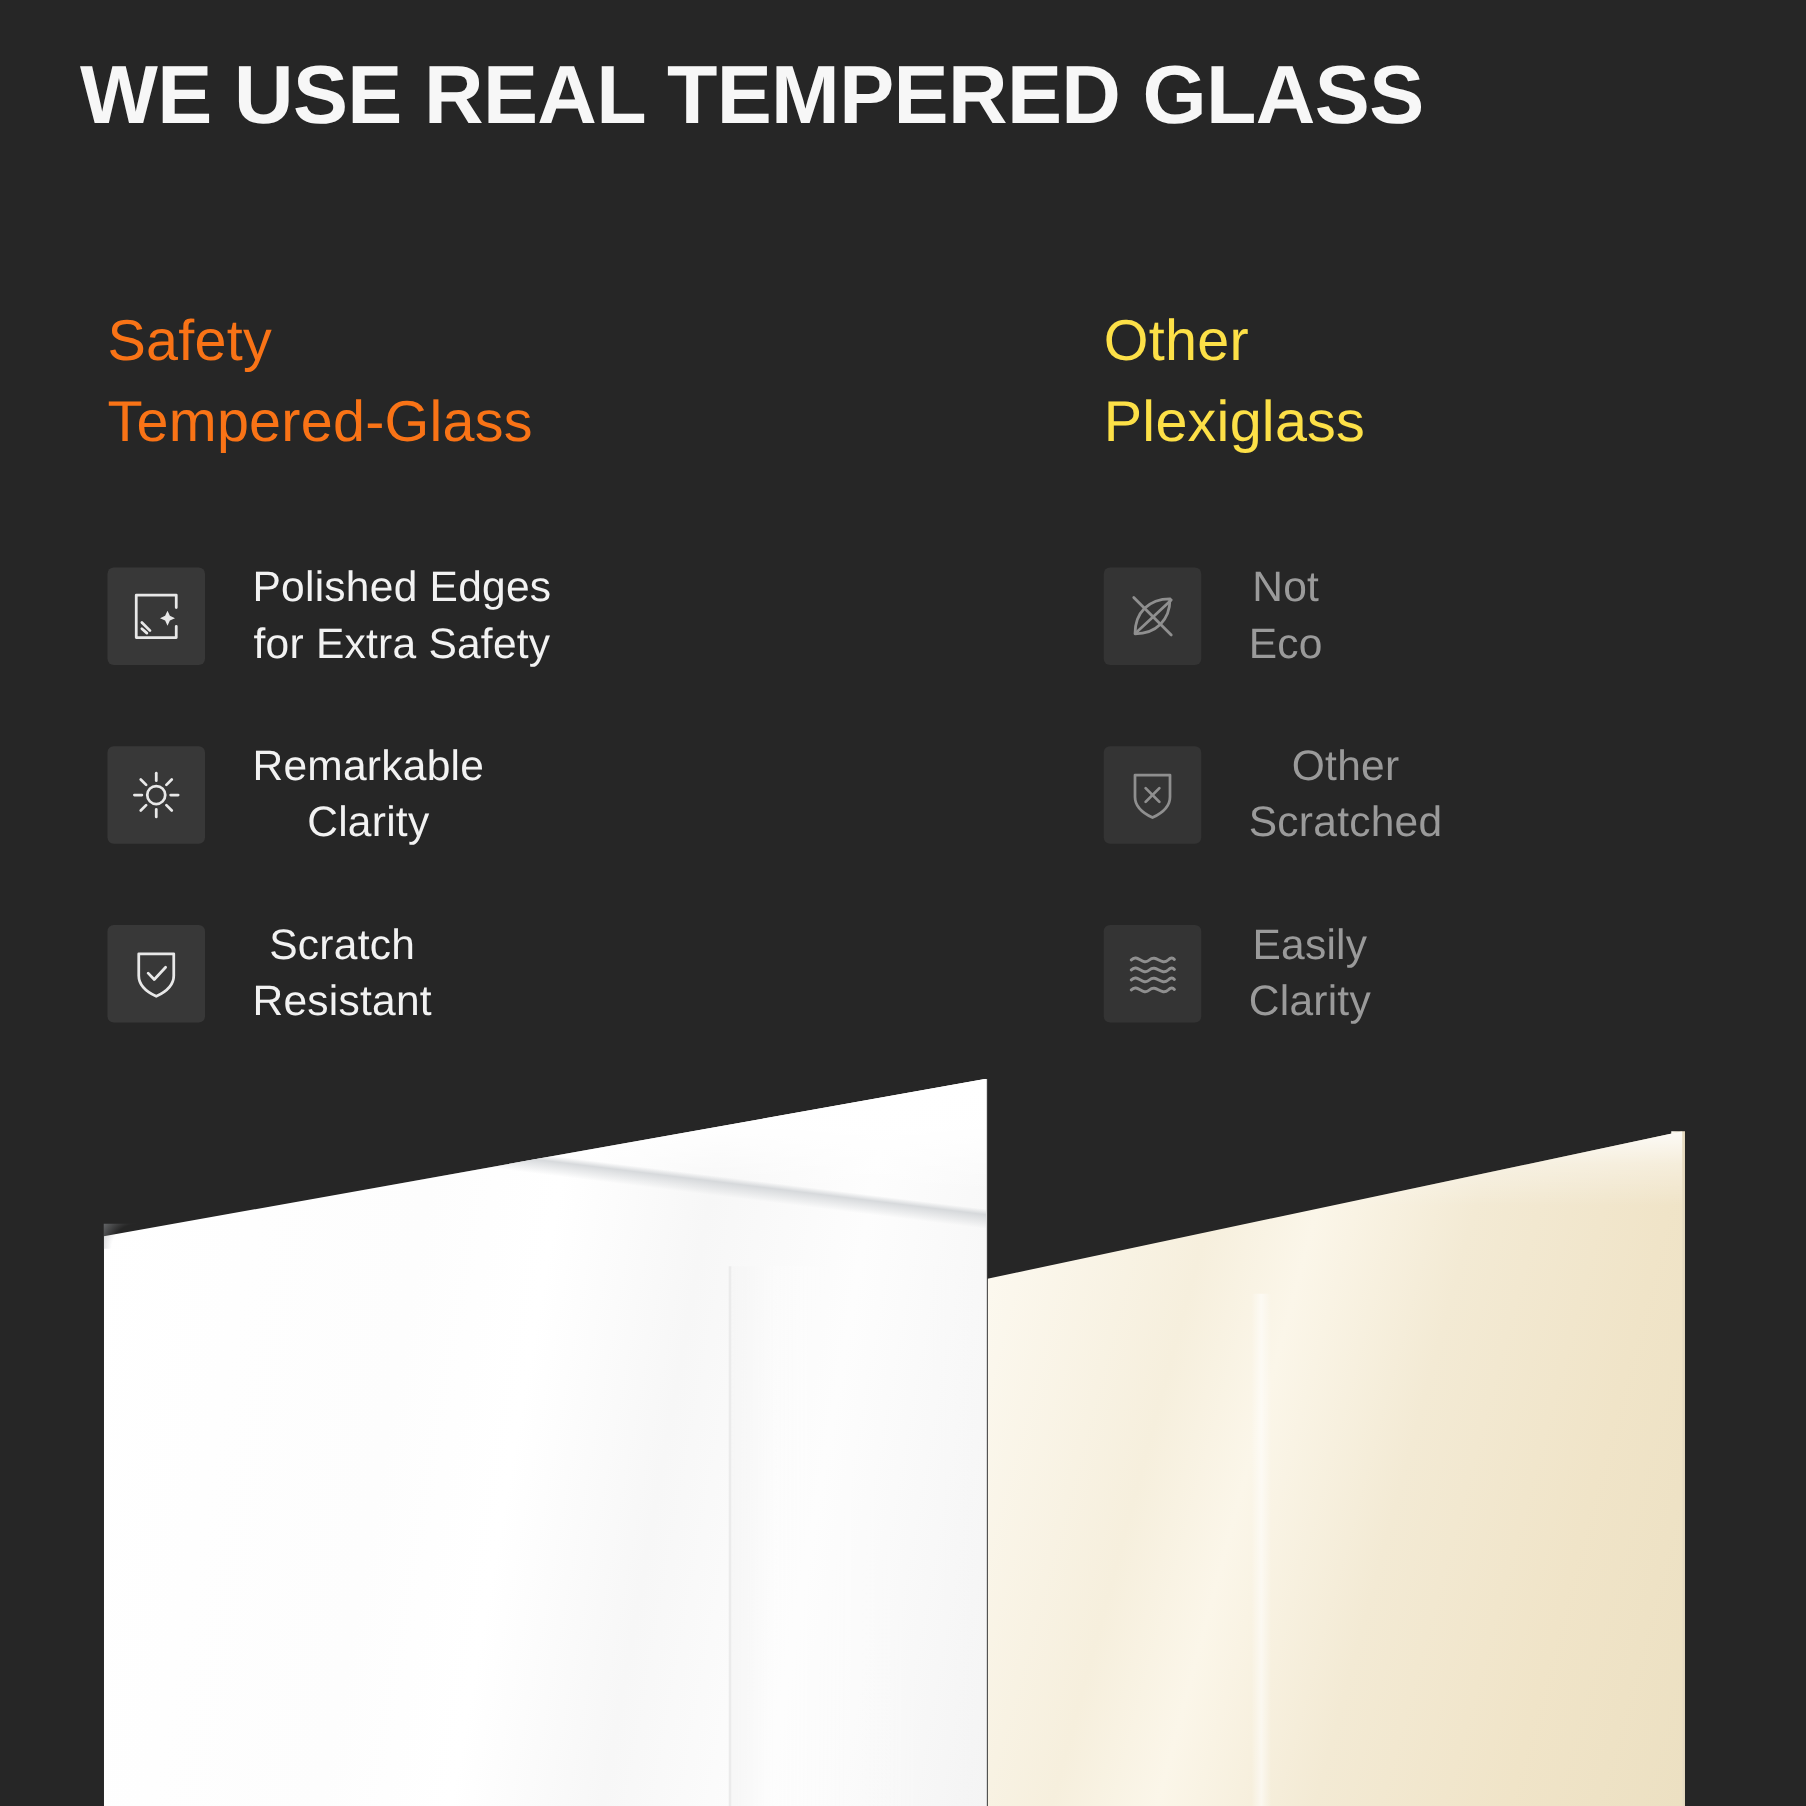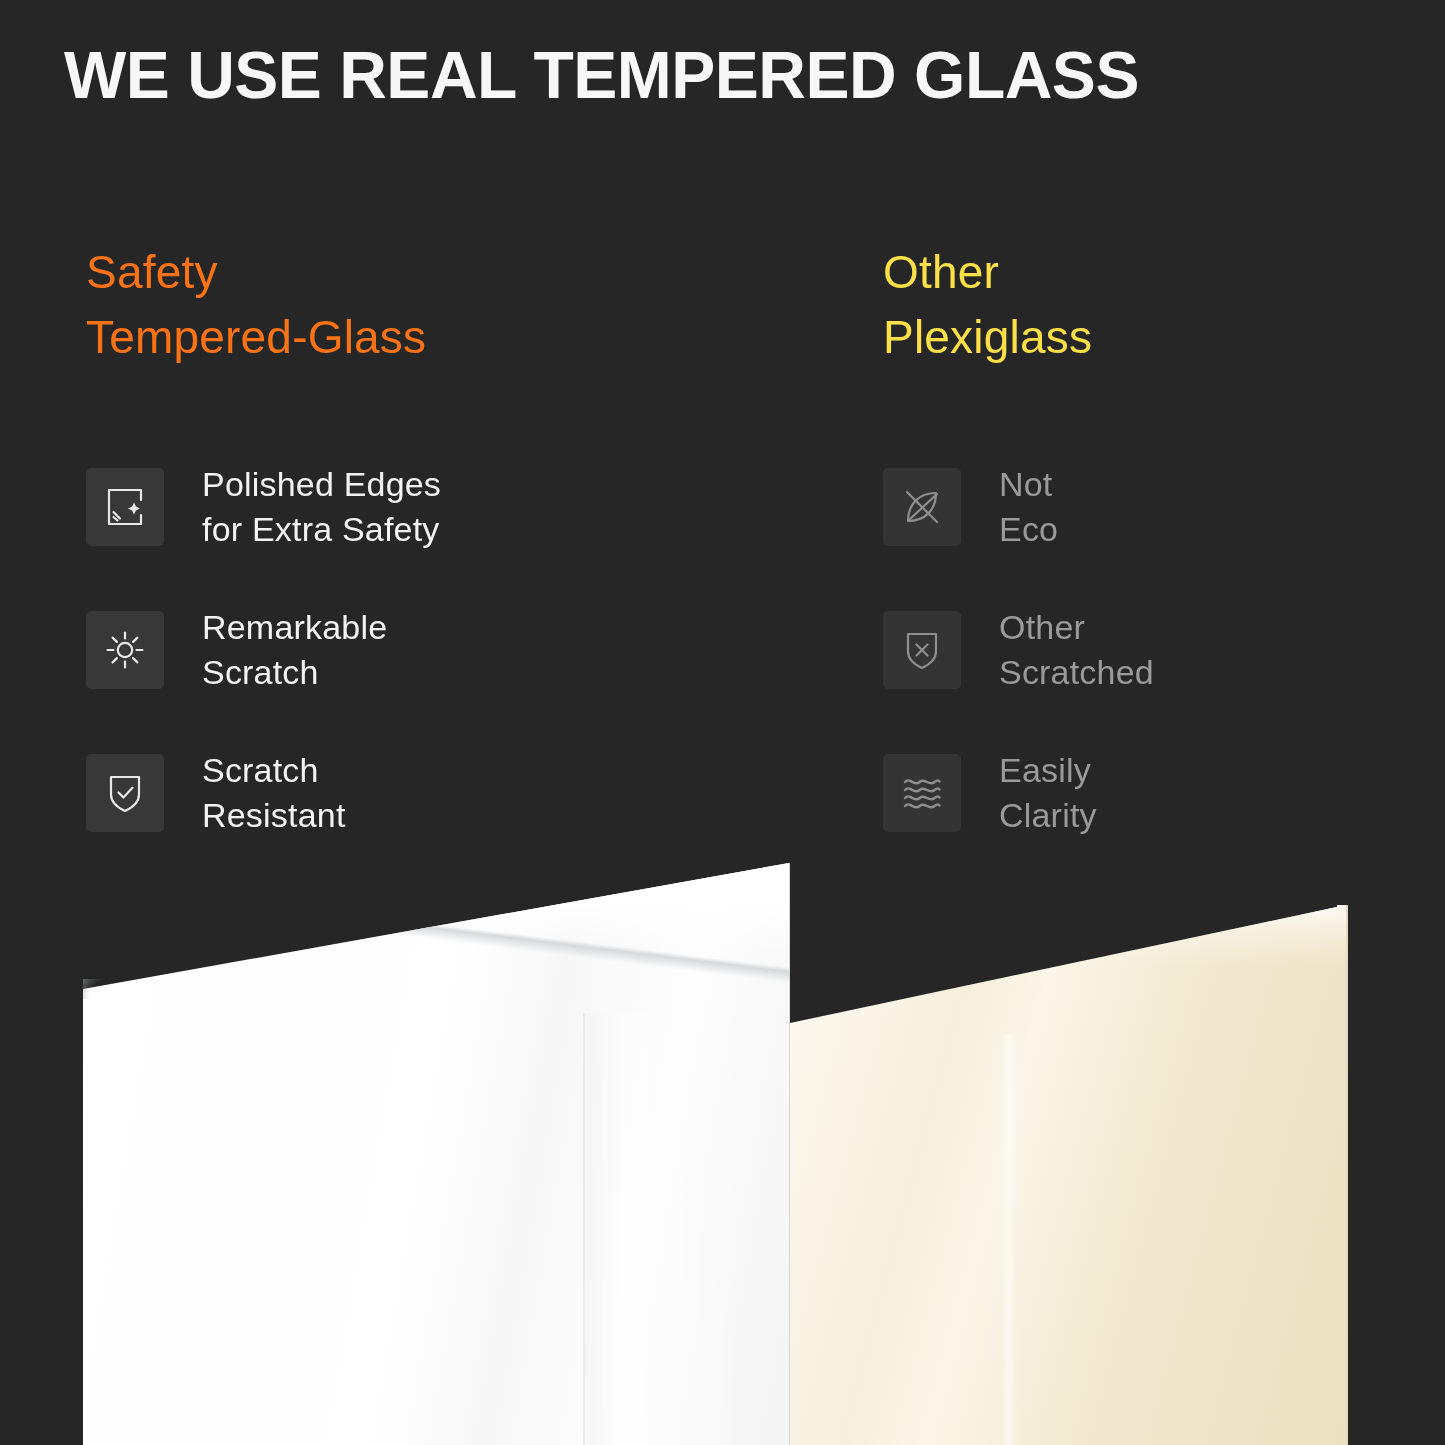--- a/index.html
+++ b/index.html
@@ -47,22 +47,23 @@
     white-space: pre-line;
     margin: 0;
   }
   .col-left  .col-title { color: #f97316; }
   .col-right .col-title { color: #fde047; }
 
   
   .features {
     position: absolute;
     left: 0;
-    top: 218px;
+    top: 204px;
     width: 100%;
+    text-align: center;
   }
   .feature {
     display: flex;
     align-items: center;
     height: 98px;
     margin-bottom: 45px;
   }
   .feature:last-child { margin-bottom: 5px; }
 
   .icon-tile {
@@ -244,21 +245,21 @@
             <path d="M22 33.5 V39.5"></path>
             <path d="M4.5 22 H10.5"></path>
             <path d="M33.5 22 H39.5"></path>
             <path d="M9.6 9.6 L13.9 13.9"></path>
             <path d="M30.1 30.1 L34.4 34.4"></path>
             <path d="M34.4 9.6 L30.1 13.9"></path>
             <path d="M13.9 30.1 L9.6 34.4"></path>
           </svg>
         </div>
         <div class="feature-label">Remarkable
-Scratch</div>
+Clarity</div>
       </div>
 
       <div class="feature">
         <div class="icon-tile">
           <svg width="44" height="44" viewBox="0 0 44 44" fill="none" stroke="#e8e8e8" stroke-width="2.2" stroke-linecap="round" stroke-linejoin="round">
             <path d="M8 6 H36 V23.5 C36 31.5 29.5 36.5 22 40 C14.5 36.5 8 31.5 8 23.5 Z"></path>
             <path d="M15.5 21.5 L20.4 26.6 L29.5 16.8"></path>
           </svg>
         </div>
         <div class="feature-label">Scratch

